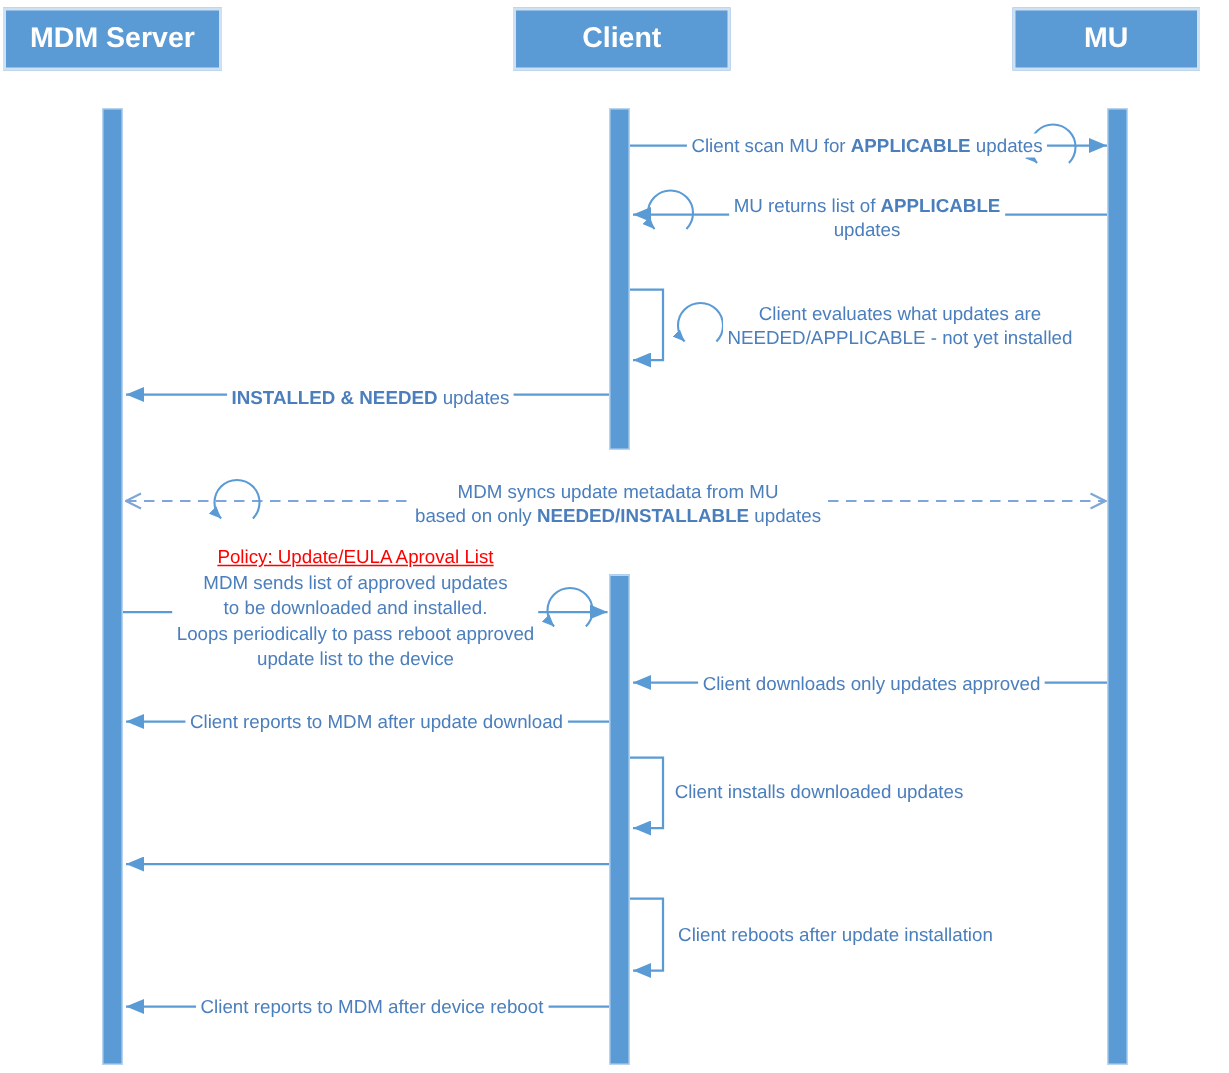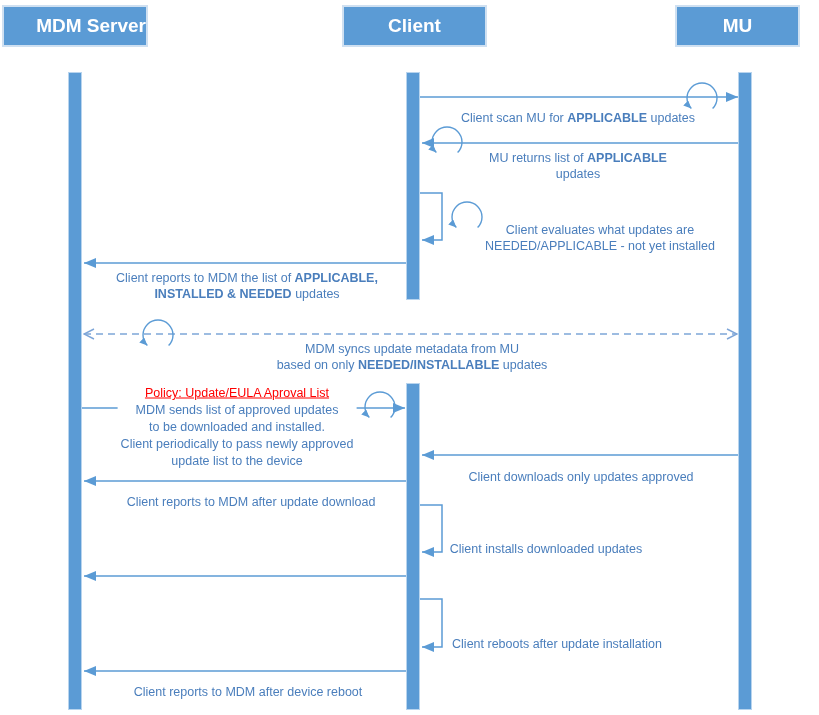--- a/index.html
+++ b/index.html
@@ -2,41 +2,41 @@
 <html style="--accent: #5b9bd5; --text: #4a7ebc; --policy: #ff0000; --dashed: #7ea6d8; --bar_border: #b8d4ee; --box_border: #cfe0f1; --bg: #ffffff;"><head>
 <meta charset="utf-8">
 <style>
   * { margin:0; padding:0; box-sizing:border-box; }
   html,body { background:#ffffff; font-family:"Liberation Sans", sans-serif; }
   .stage { position:relative; width:819px; height:715px; background:var(--bg,#fff); overflow:hidden; }
 
   .actor { position:absolute; top:5px; height:42px; background:var(--accent,#5b9bd5);
            border:2px solid var(--box_border,#cfe0f1); color:#ffffff; font-weight:bold;
            font-size:19px; display:flex; align-items:center; justify-content:center; }
-  .actor-mdm { left:2px;   width:146px;justify-content:flex-end; }
+  .actor-mdm { left:2px;   width:146px; }
   .actor-client { left:342px; width:145px;align-items:center; }
   .actor-mu { left:675px; width:125px; }
 
   .bar { position:absolute; width:14px; background:var(--accent,#5b9bd5);
          border:1px solid var(--bar_border,#b8d4ee); }
   .bar-mdm      { left:68px;  top:72px;  height:638px; }
   .bar-client-1 { left:406px; top:72px;  height:228px; }
   .bar-client-2 { left:406px; top:383px; height:327px; }
   .bar-mu       { left:738px; top:72px;  height:638px; }
 
   svg.overlay { position:absolute; left:0; top:0; }
   .line   { stroke:var(--accent,#5b9bd5); stroke-width:1.5; fill:none; }
   .dashl  { stroke:var(--dashed,#7ea6d8); stroke-width:1.4; fill:none; stroke-dasharray:7 5; }
   .loop   { stroke:var(--accent,#5b9bd5); stroke-width:1.4; fill:none; }
   .mfill  { fill:var(--accent,#5b9bd5); }
   .mopen  { stroke:var(--dashed,#7ea6d8); stroke-width:1.4; fill:none; }
 
   .lbl { position:absolute; transform:translate(-50%,-50%); background:#ffffff;
          color:var(--text,#4a7ebc); font-size:12.5px; line-height:16px; text-align:center;
-         white-space:nowrap; padding:0 3px;margin-top:21px; }
+         white-space:nowrap; padding:0 3px; }
   .lbl b { font-weight:bold; }
   .lbl .policy { color:var(--policy,#ff0000);text-decoration:underline; }
   .lbl-m6 { line-height:17px; }
 </style>
 </head>
 <body>
 
 <div class="stage">
 
   <div class="actor actor-mdm">
@@ -101,34 +101,33 @@
     <div><span>MU returns list of </span><b>APPLICABLE</b></div>
     <div>updates</div>
   </div>
 
   <div class="lbl" style="left:600px;top:217px">
     <div>Client evaluates what updates are</div>
     <div>NEEDED/APPLICABLE - not yet installed</div>
   </div>
 
   <div class="lbl" style="left:247px;top:265px">
-    <div><span>Client reports to MDM the list of </span><b>APPLICABLE,</b></div>
     <div><b>INSTALLED &amp; NEEDED</b><span> updates</span></div>
   </div>
 
   <div class="lbl" style="left:412px;top:336px">
     <div>MDM syncs update metadata from MU</div>
     <div><span>based on only </span><b>NEEDED/INSTALLABLE</b><span> updates</span></div>
   </div>
 
   <div class="lbl lbl-m6" style="left:237px;top:406px">
     <div class="policy">Policy: Update/EULA Aproval List</div>
     <div>MDM sends list of approved updates</div>
     <div>to be downloaded and installed.</div>
-    <div>Client periodically to pass newly approved</div>
+    <div>Loops periodically to pass reboot approved</div>
     <div>update list to the device</div>
   </div>
 
   <div class="lbl" style="left:581px;top:456px">
     <div>Client downloads only updates approved</div>
   </div>
 
   <div class="lbl" style="left:251px;top:481px">
     <span>Client reports to MDM after update download</span>
   </div>

